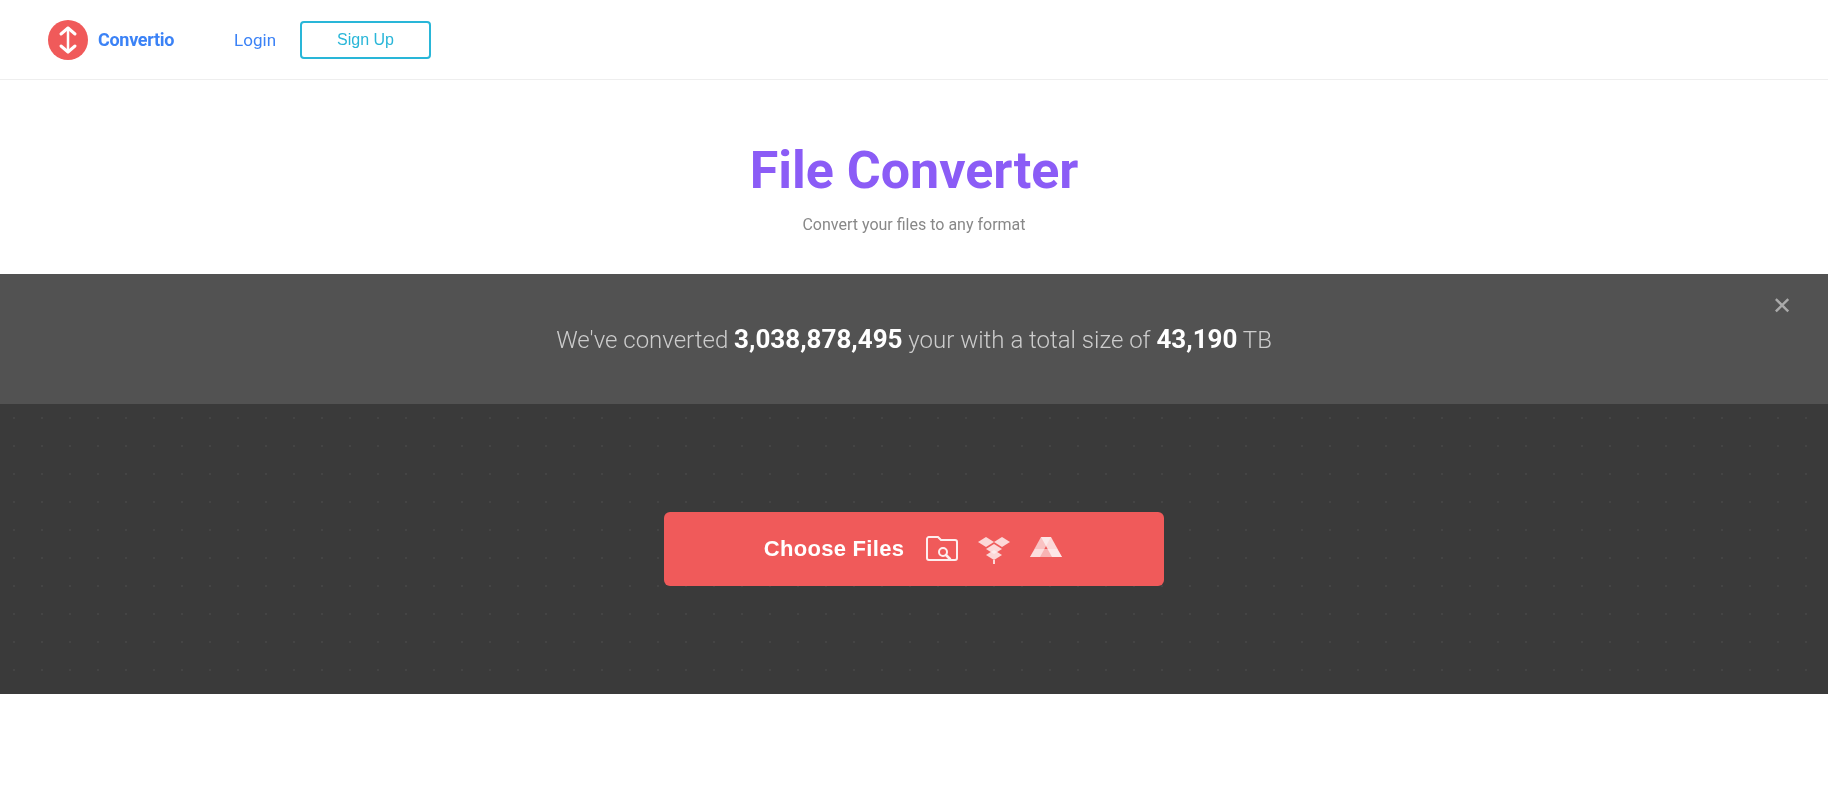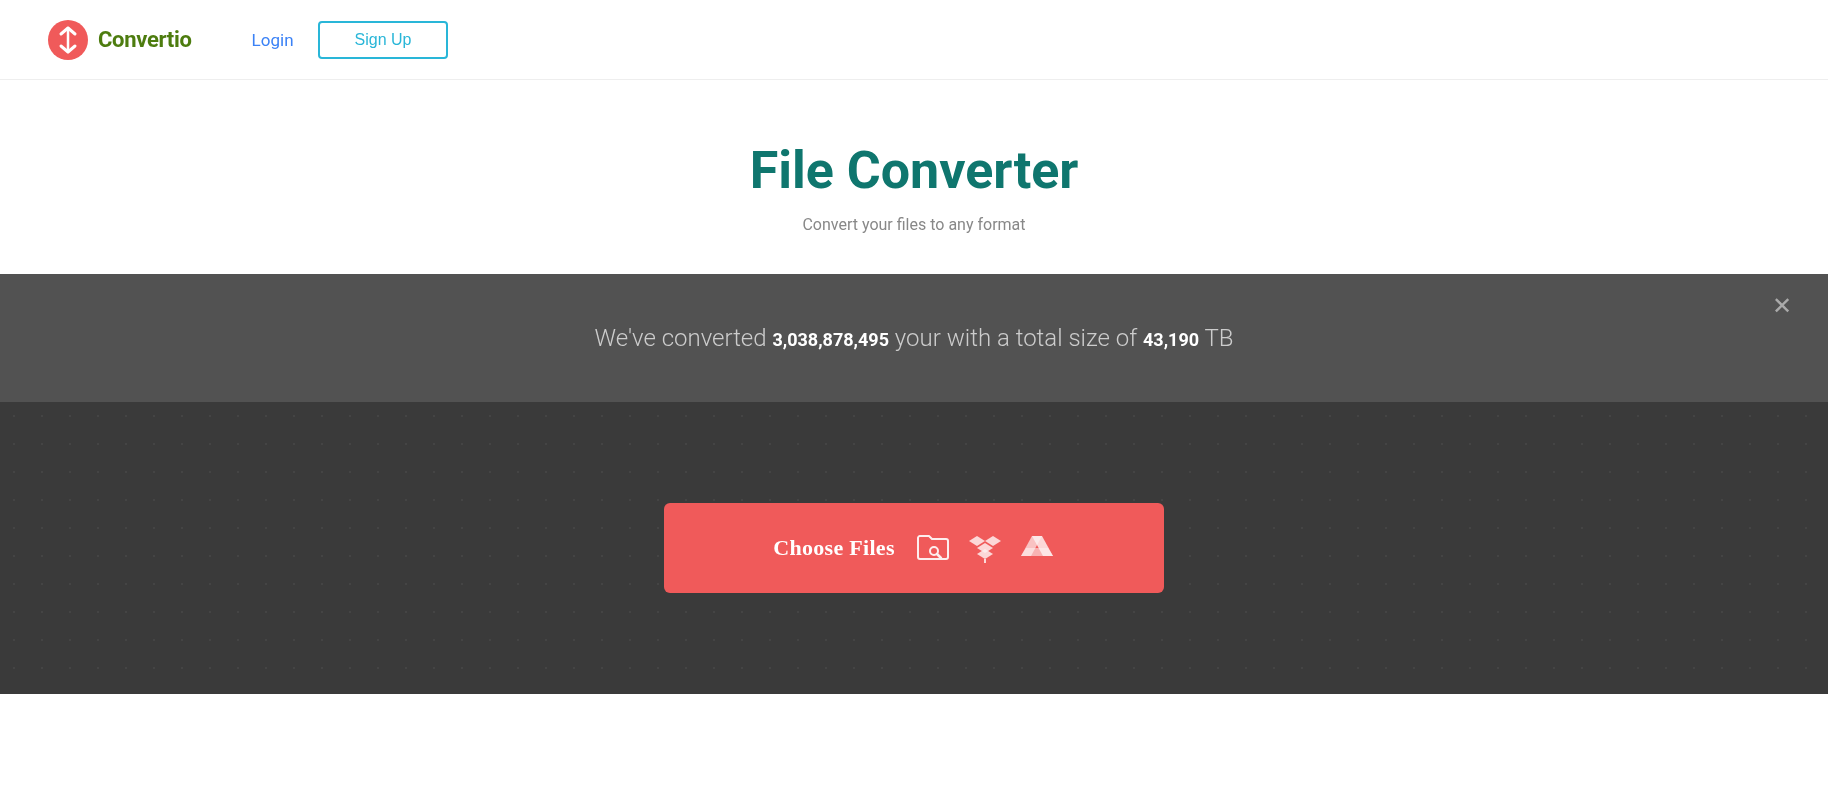--- a/index.html
+++ b/index.html
@@ -18,23 +18,23 @@
       display: flex;
       align-items: center;
       gap: 10px;
       margin-right: 60px;
     }
     .logo-icon {
       width: 40px;
       height: 40px;
     }
     .logo-text {
-      font-size: 22px;
+      font-size: 18px;
       font-weight: 700;
-      color: #4d7c0f;
+      color: #3b82f6;
       letter-spacing: -0.3px;
     }
     .nav-links {
       display: flex;
       align-items: center;
       gap: 40px;
       flex: 1;
     }
     .nav-link {
       font-size: 17px;
@@ -72,21 +72,21 @@
 
     
     .hero {
       text-align: center;
       padding: 60px 20px 40px;
       background: #fff;
     }
     .hero-title {
       font-size: 52px;
       font-weight: 700;
-      color: #0f766e;
+      color: #8b5cf6;
       margin-bottom: 14px;
     }
     .hero-subtitle {
       font-size: 16px;
       color: #888;
       font-weight: 400;
     }
 
     
     .converter-box {
@@ -108,21 +108,21 @@
       text-align: center;
     }
     .stats-text {
       font-size: 24px;
       color: #ccc;
       font-weight: 300;
     }
     .stats-number {
       font-weight: 700;
       color: #fff;
-      font-size: 18px;
+      font-size: 26px;
     }
 
     
     .close-btn {
       position: absolute;
       top: 20px;
       right: 36px;
       font-size: 24px;
       color: #aaa;
       cursor: pointer;
@@ -150,24 +150,23 @@
     
     .choose-files-btn {
       display: flex;
       align-items: center;
       justify-content: center;
       gap: 20px;
       background: #f05a5a;
       border: none;
       border-radius: 6px;
       padding: 12px 40px;
-      height: 90px;
+      height: 74px;
       width: 500px;
       cursor: pointer;
-      font-family: Liberation Serif, serif;
     }
     .choose-files-label {
       font-size: 22px;
       font-weight: 600;
       color: #fff;
       letter-spacing: 0.3px;
     }
     .file-icons {
       display: flex;
       align-items: center;

